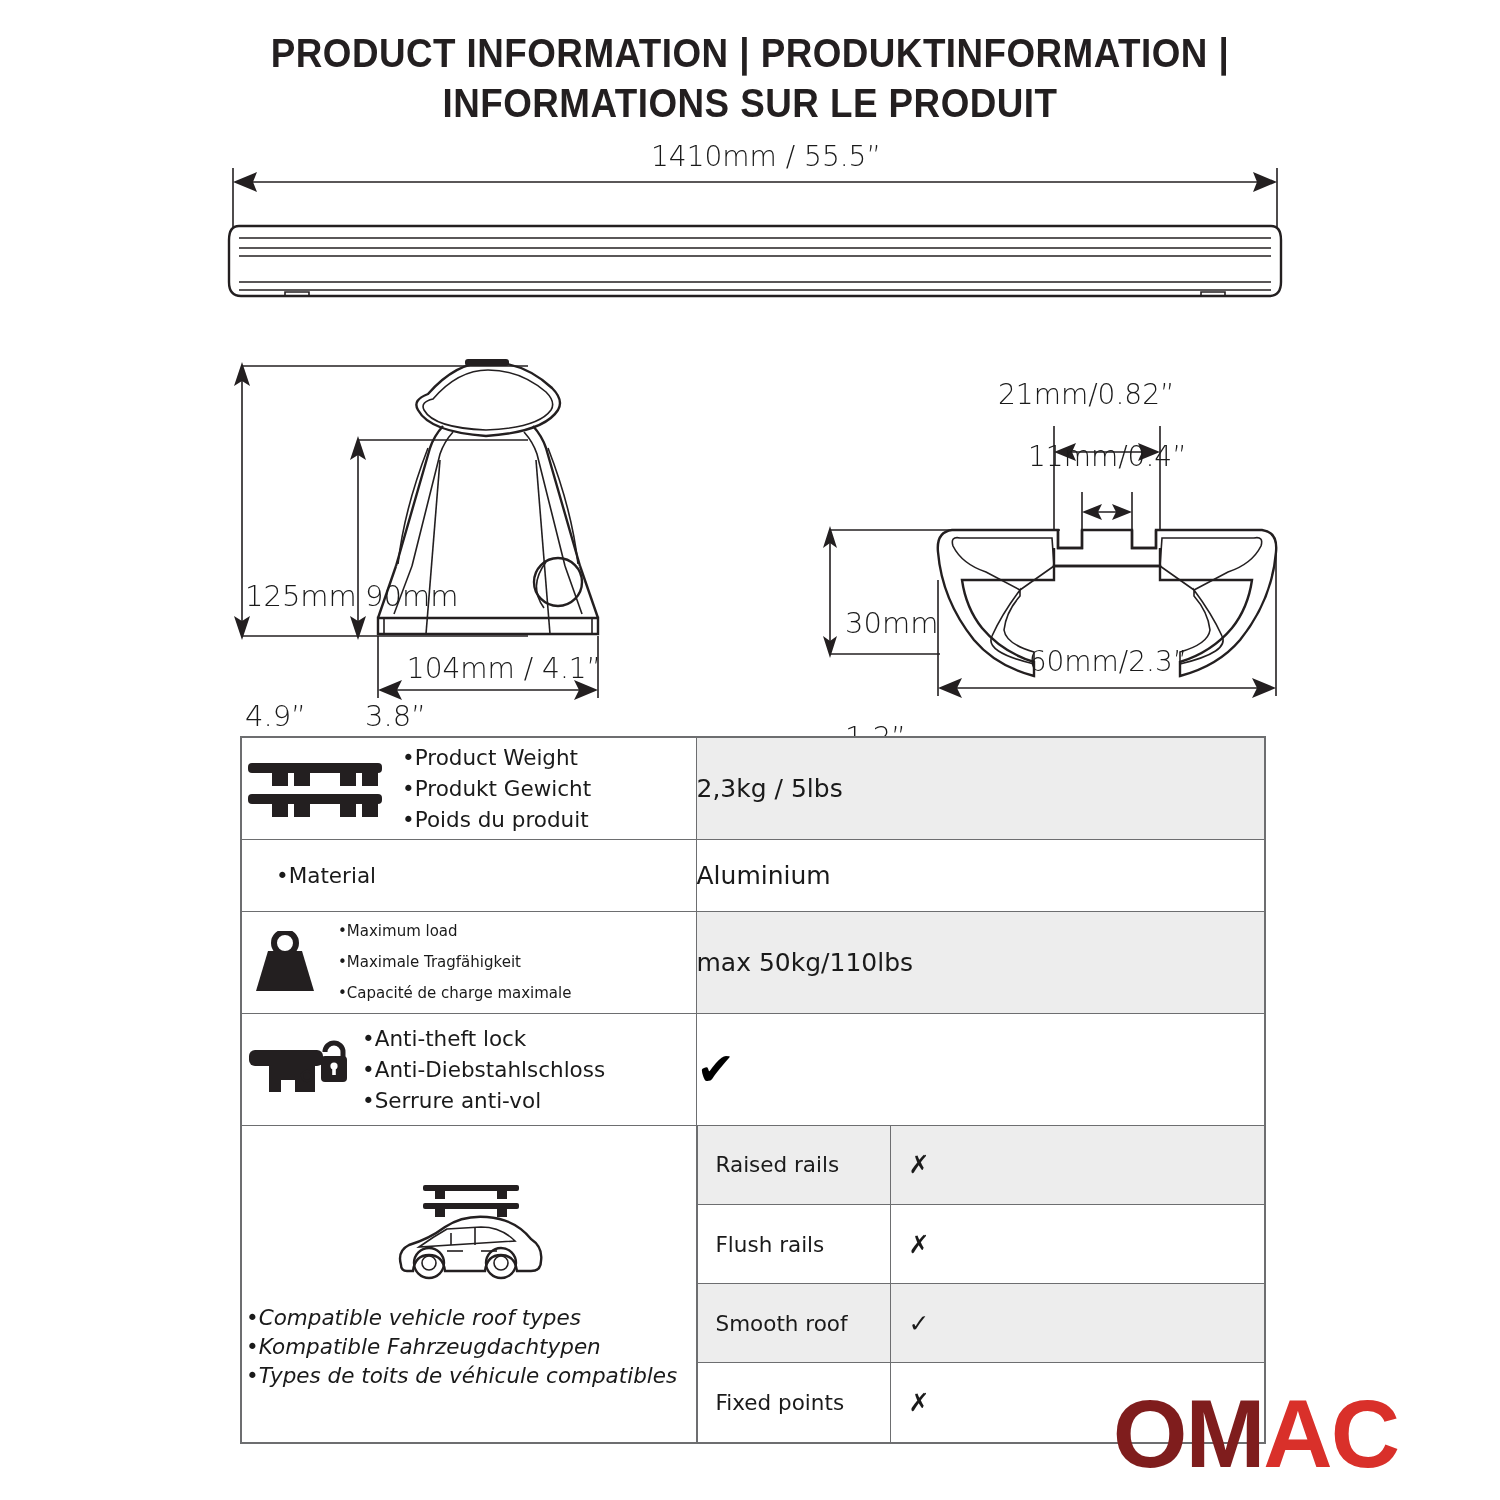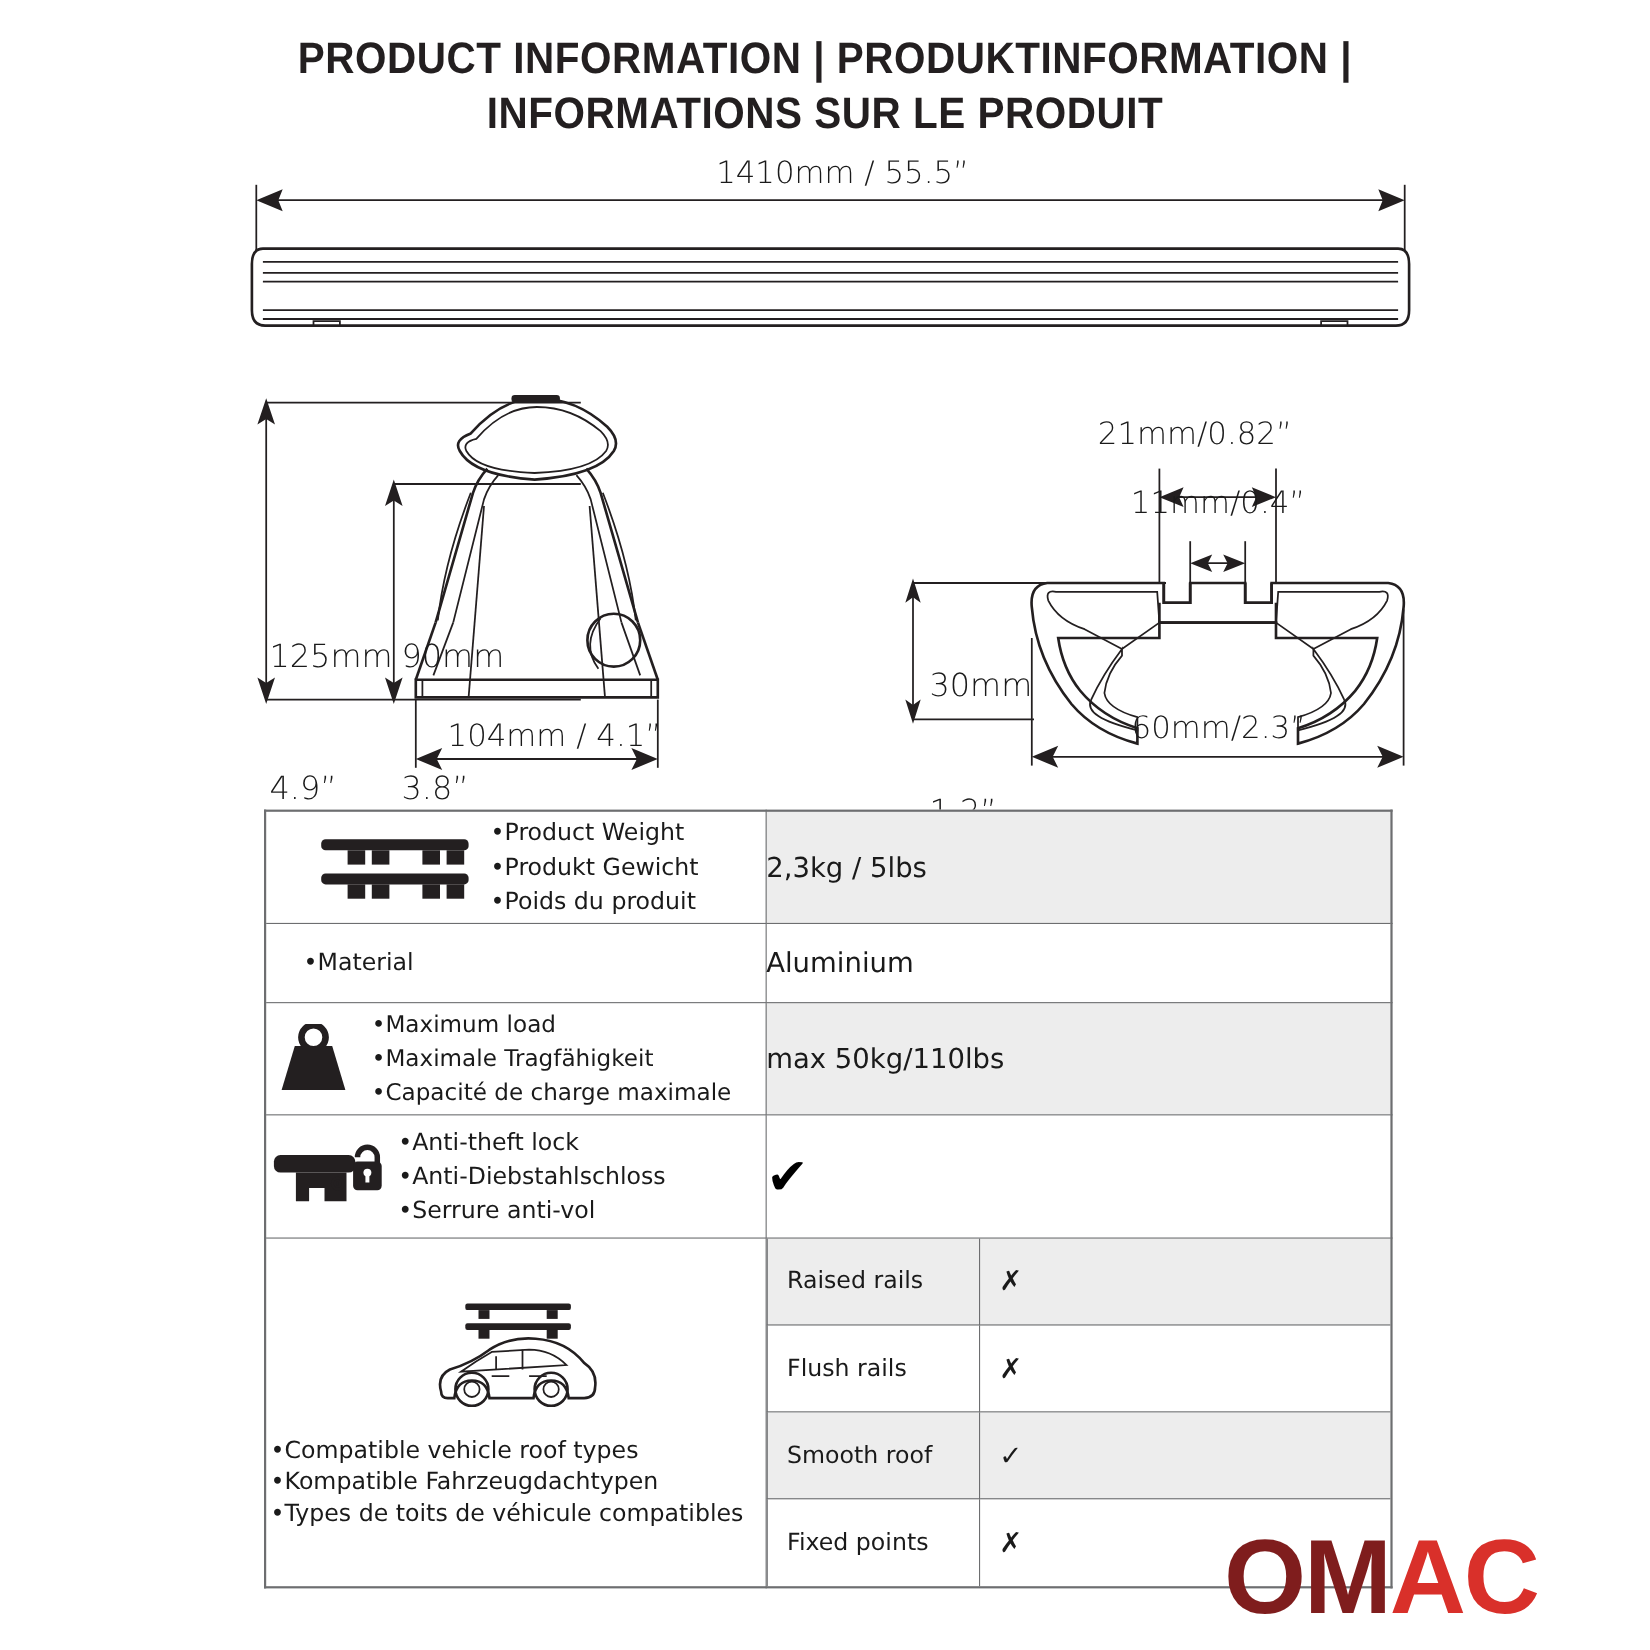--- a/index.html
+++ b/index.html
@@ -81,21 +81,21 @@
     color: #1a1a1a;
   }
   .big-check {
     font-size: 46px; line-height: 46px;
     font-weight: bold;
     font-family: "DejaVu Sans", sans-serif;
     color: #000;
   }
 
   
-  .compat-label-cell { width: 455px; padding: 14px 8px 14px 14px; text-align: center; }
+  .compat-label-cell { width: 455px; padding: 14px 8px 14px 14px; text-align: center; font-style: italic; }
   .compat-icon { margin: 0 auto 4px auto; display: block; }
   .compat-bullets {
     font-family: "DejaVu Sans", sans-serif;
     font-size: 21.5px; line-height: 29px; text-align: left;
     padding-left: 4px;
   }
   .nested { width: 100%; border-collapse: collapse; }
   .nested td { border: 1.5px solid #6d6e70; height: 79px; }
   .nested td.nm {
     width: 193px; padding-left: 18px;
@@ -256,21 +256,21 @@
   <div class="dim-label" style="left:845px; top:528px; font-size:29px; line-height:38px;">
     <div>30mm</div>
     <div>1.2”</div>
   </div>
   <div class="dim-label" style="left:938px; top:645px; width:340px; text-align:center; font-size:28px;">60mm/2.3”</div>
 
   <table class="spec-table">
     <tbody>
 
       <tr>
-        <td class="label-cell" style="height:102px;padding-left:44px;">
+        <td class="label-cell" style="height:102px;">
           <div class="label-wrap">
             <span class="icon-box">
               <svg width="150" height="62" viewBox="0 0 150 62">
                 <rect class="fillblk" x="6" y="6" width="134" height="10" rx="4"></rect>
                 <rect class="fillblk" x="30" y="16" width="16" height="13"></rect>
                 <rect class="fillblk" x="52" y="16" width="16" height="13"></rect>
                 <rect class="fillblk" x="98" y="16" width="16" height="13"></rect>
                 <rect class="fillblk" x="120" y="16" width="16" height="13"></rect>
                 <rect class="fillblk" x="6" y="37" width="134" height="10" rx="4"></rect>
                 <rect class="fillblk" x="30" y="47" width="16" height="13"></rect>
@@ -302,21 +302,21 @@
 
       <tr>
         <td class="label-cell" style="height:102px;">
           <div class="label-wrap">
             <span class="icon-box" style="width:86px;">
               <svg width="70" height="62" viewBox="0 0 70 62">
                 <circle cx="35" cy="12" r="11" fill="none" stroke="#231f20" stroke-width="6"></circle>
                 <path class="fillblk" d="M18,20 L52,20 L64,60 L6,60 Z"></path>
               </svg>
             </span>
-            <span class="bullets" style="font-size:21px;">
+            <span class="bullets" style="font-size:15px;">
               <div>•Maximum load</div>
               <div>•Maximale Tragfähigkeit</div>
               <div>•Capacité de charge maximale</div>
             </span>
           </div>
         </td>
         <td class="value-cell shade">max 50kg/110lbs</td>
       </tr>
 
       <tr>

